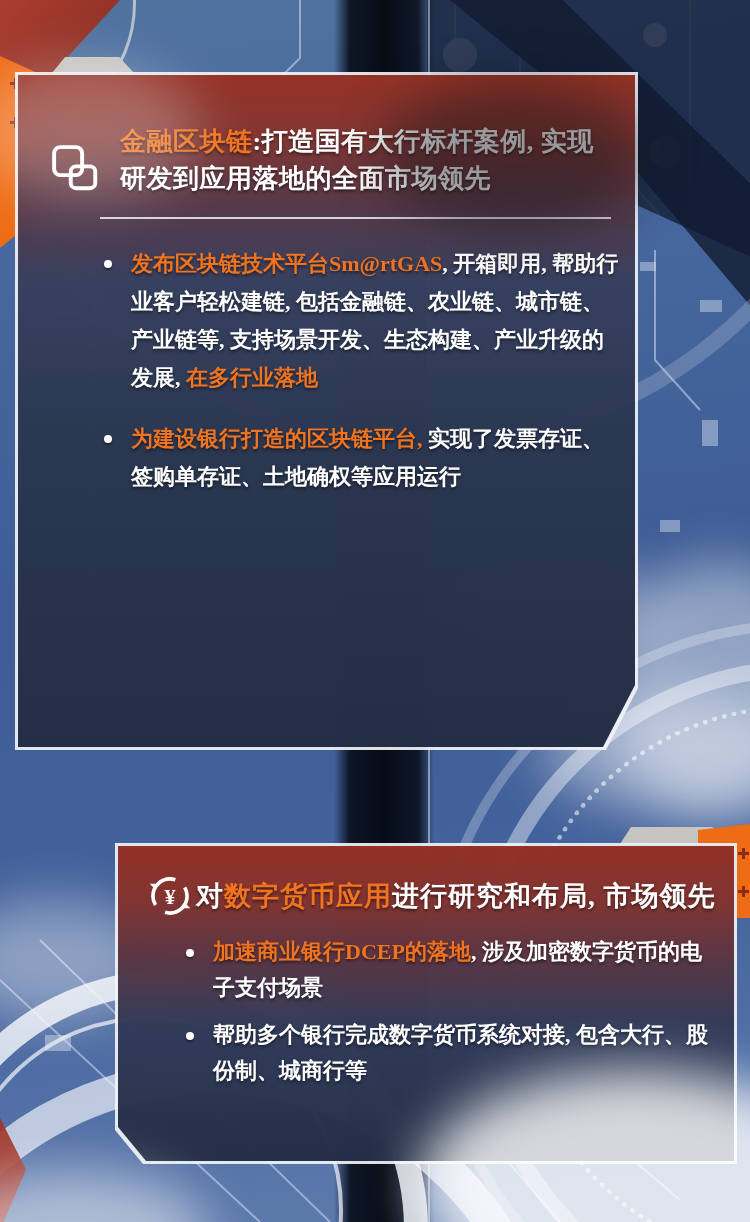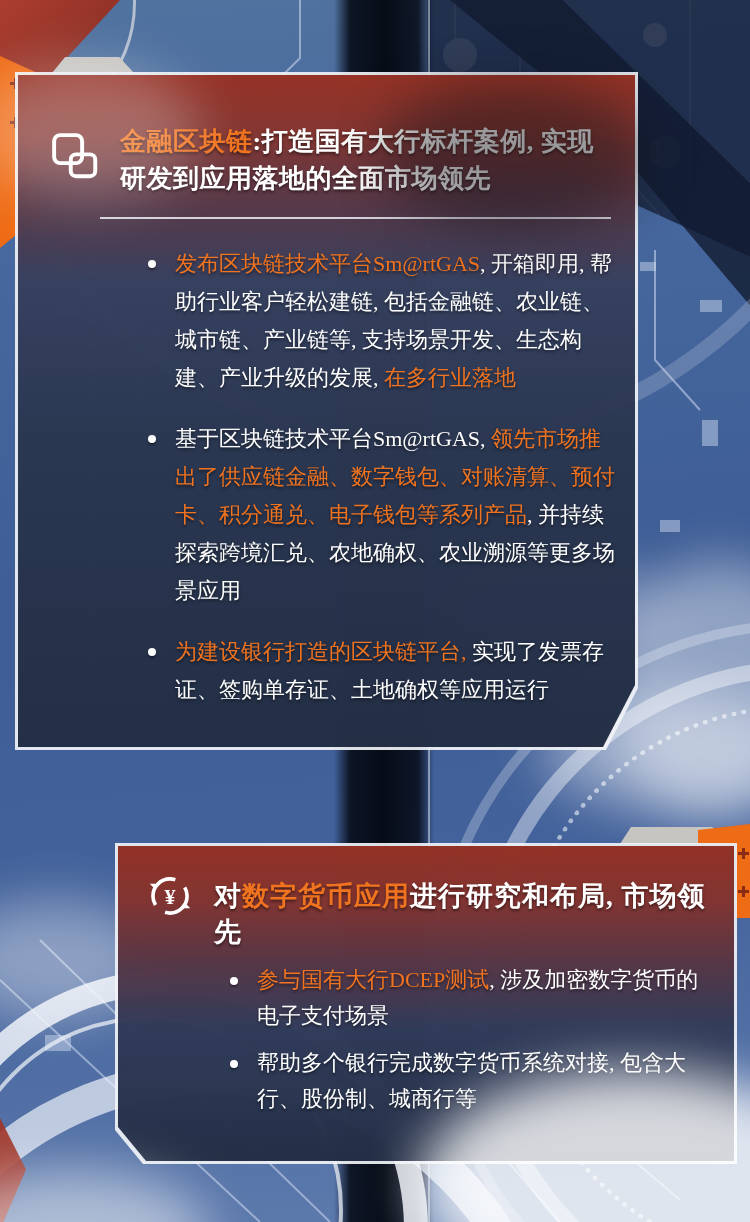--- a/index.html
+++ b/index.html
@@ -78,34 +78,34 @@
   .card1 .card-body{
     background:linear-gradient(180deg,rgba(146,41,27,.95) 0%,rgba(122,35,30,.9) 9%,rgba(77,32,45,.88) 17%,rgba(28,40,74,.87) 31%,rgba(18,31,60,.88) 55%,rgba(15,27,52,.9) 100%);}
   .card2{left:115px;top:843px;width:622px;height:321px;}
   .card2 .frame,.card2 .card-body{
     clip-path:polygon(0 0,100% 0,100% 100%,28px 100%,0 calc(100% - 34px));}
   .card2 .card-body{
     background:linear-gradient(180deg,rgba(143,40,26,.95) 0%,rgba(118,33,30,.9) 18%,rgba(70,30,46,.88) 36%,rgba(24,36,70,.88) 58%,rgba(15,27,52,.9) 100%);}
 
   
   .card header{display:flex;align-items:flex-start;}
-  .card1 header{padding:48px 22px 0 30px;}
+  .card1 header{padding:48px 22px 0 30px;align-items:flex-end;}
   .card2 header{padding:24px 18px 0 26px;}
   .hicon{flex:0 0 auto;display:block;}
   .card1 .hicon{width:56px;height:56px;margin-top:6px;}
   .card2 .hicon{width:52px;height:52px;margin-top:0;}
   h2{margin:0;font-weight:700;color:#fff;text-shadow:0 2px 3px rgba(0,0,0,.5);}
   .card1 h2{font-size:26px;line-height:37px;margin-left:16px;letter-spacing:.5px;}
-  .card2 h2{font-size:27px;line-height:36px;margin-left:18px;margin-top:8px;letter-spacing:1px;font-family:Liberation Serif, serif;}
+  .card2 h2{font-size:27px;line-height:36px;margin-top:8px;letter-spacing:1px;font-family:Liberation Serif, serif;}
   .divider{height:2px;background:rgba(236,240,246,.85);margin:20px 24px 0 82px;}
   ul.bullets{list-style:none;margin:0;padding:0;}
   .card1 ul.bullets{margin-top:26px;padding:0 16px 0 113px;}
   .card2 ul.bullets{margin-top:12px;padding:0 18px 0 95px;}
-  ul.bullets li{position:relative;color:#fff;font-weight:400;
-    text-shadow:0 2px 3px rgba(0,0,0,.5);margin-left:44px;}
+  ul.bullets li{position:relative;color:#fff;font-weight:700;
+    text-shadow:0 2px 3px rgba(0,0,0,.5);}
   .card1 ul.bullets li{font-size:22px;line-height:38px;margin-bottom:23px;}
   .card2 ul.bullets li{font-size:22px;line-height:36px;margin-bottom:11px;}
   ul.bullets li::before{content:"";position:absolute;left:-27px;top:15px;width:8px;height:8px;
     border-radius:50%;background:#fff;box-shadow:0 2px 2px rgba(0,0,0,.4);}
   .seg-accent{color:var(--accent);}
   .seg-normal{color:#fff;}
 </style>
 </head>
 <body>
 
@@ -185,21 +185,20 @@
       <header>
         <svg class="hicon" viewBox="0 0 64 64">
           <rect x="7" y="7" width="32" height="32" rx="7" fill="none" stroke="#fff" stroke-width="4.5"></rect>
           <rect x="26" y="29" width="28" height="25" rx="6" fill="none" stroke="#fff" stroke-width="4.5"></rect>
         </svg>
         <h2><span class="seg-accent">金融区块链</span><span class="seg-normal">:打造国有大行标杆案例, 实现研发到应用落地的全面市场领先</span></h2>
       </header>
       <div class="divider"></div>
       <ul class="bullets">
         <li><span class="seg-accent">发布区块链技术平台Sm@rtGAS</span><span class="seg-normal">, 开箱即用, 帮助行业客户轻松建链, 包括金融链、农业链、城市链、产业链等, 支持场景开发、生态构建、产业升级的发展, </span><span class="seg-accent">在多行业落地</span></li>
-        <li><span class="seg-normal">基于区块链技术平台Sm@rtGAS, </span><span class="seg-accent">领先市场推出了供应链金融、数字钱包、对账清算、预付卡、积分通兑、电子钱包等系列产品</span><span class="seg-normal">, 并持续探索跨境汇兑、农地确权、农业溯源等更多场景应用</span></li>
         <li><span class="seg-accent">为建设银行打造的区块链平台, </span><span class="seg-normal">实现了发票存证、签购单存证、土地确权等应用运行</span></li>
       </ul>
     </div>
   </section>
 
   <div class="cloud c6"></div>
   <div class="cloud c7"></div>
 
   <section class="card card2">
     <div class="frame"></div>
@@ -207,21 +206,21 @@
       <header>
         <svg class="hicon" viewBox="0 0 64 64">
           <circle cx="32" cy="32" r="21" fill="none" stroke="#fff" stroke-width="4.5" stroke-dasharray="51 15" stroke-dashoffset="12"></circle>
           <path d="M14 24 l-7 -7 l13 0 z" fill="#fff"></path>
           <path d="M50 40 l7 7 l-13 0 z" fill="#fff"></path>
           <text x="32" y="42" text-anchor="middle" font-size="27" font-weight="bold" fill="#fff">¥</text>
         </svg>
         <h2><span class="seg-normal">对</span><span class="seg-accent">数字货币应用</span><span class="seg-normal">进行研究和布局, 市场领先</span></h2>
       </header>
       <ul class="bullets">
-        <li><span class="seg-accent">参与国有大行DCEP测试</span><span class="seg-normal">, 涉及加密数字货币的电子支付场景</span></li>
+        <li><span class="seg-accent">加速商业银行DCEP的落地</span><span class="seg-normal">, 涉及加密数字货币的电子支付场景</span></li>
         <li><span class="seg-normal">帮助多个银行完成数字货币系统对接, 包含大行、股份制、城商行等</span></li>
       </ul>
     </div>
   </section>
 
   <div class="cloud c1"></div>
   <div class="cloud c4"></div>
 </div>
 
 </body></html>

